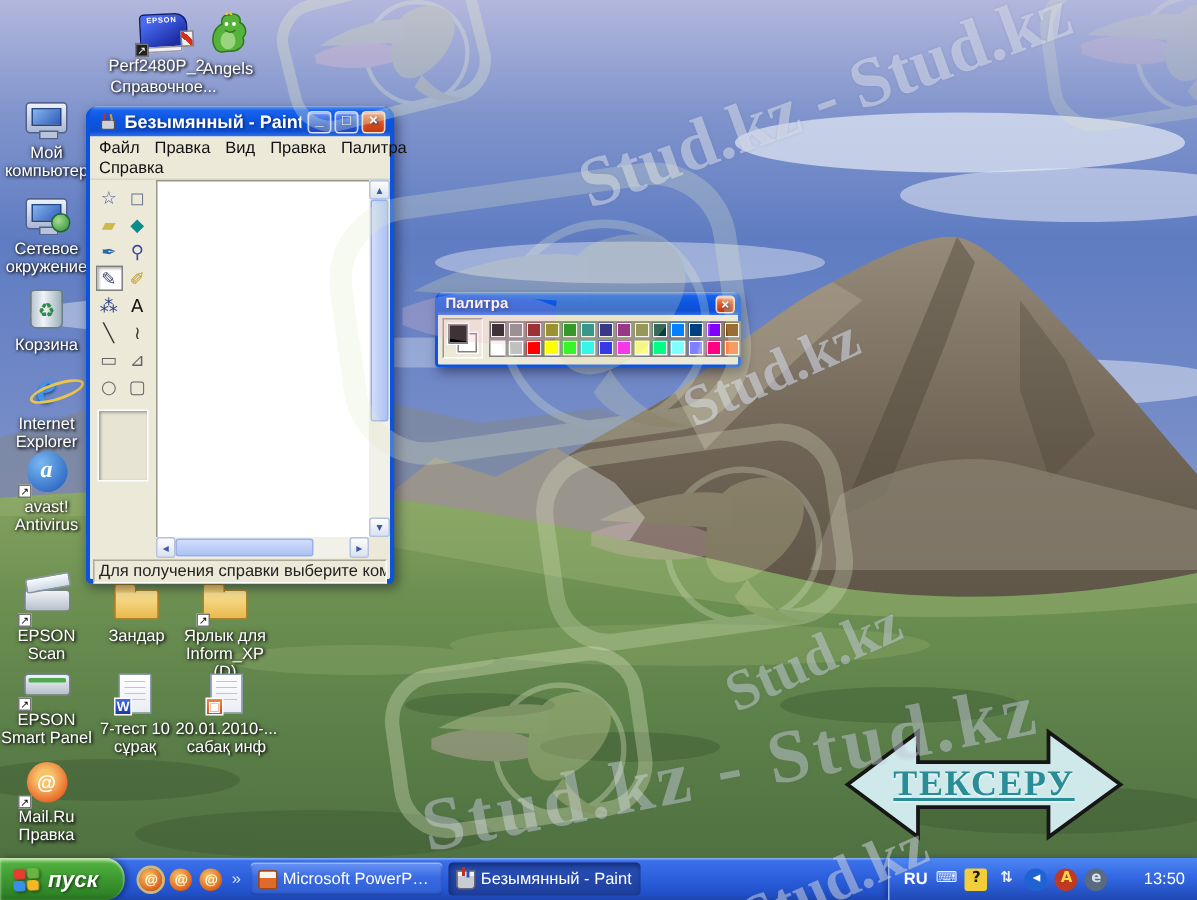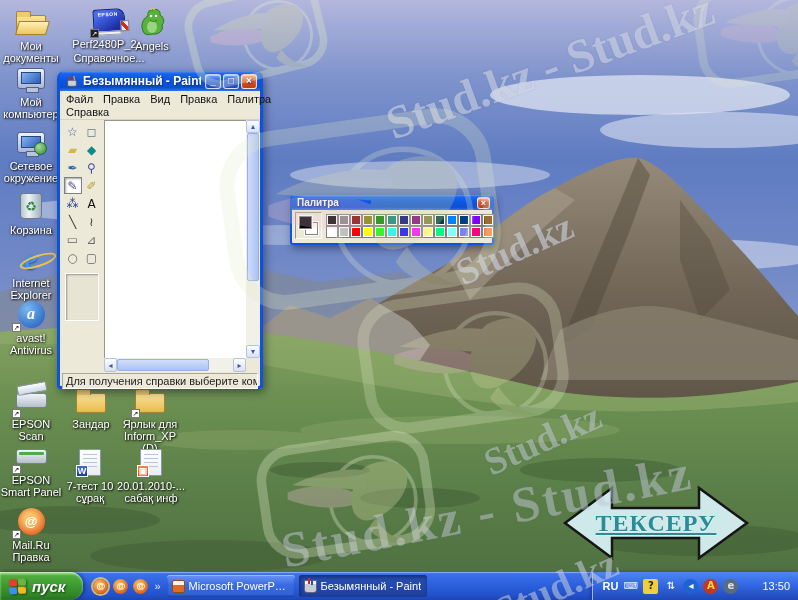--- a/index.html
+++ b/index.html
@@ -189,26 +189,20 @@
         <ellipse cx="600" cy="470" rx="80" ry="12"></ellipse>
       <ellipse cx="700" cy="540" rx="110" ry="16"></ellipse>
         <ellipse cx="320" cy="470" rx="50" ry="8"></ellipse>
     </g>
     <g fill="#8ba86a" opacity=".4">
       <ellipse cx="460" cy="430" rx="160" ry="14"></ellipse>
         <ellipse cx="240" cy="440" rx="90" ry="10"></ellipse>
     </g>
   </svg>
 
-  <div class="desk-icon" style="left:0;top:6px;width:62px">
-    <span class="art">
-        <span class="folder open"></span>
-      </span>
-    <span class="lbl">Мои документы</span>
-  </div>
   <div class="desk-icon" style="left:0;top:126px;width:62px">
     <span class="art">
         <span class="monitor">
           <span class="scr"></span>
           <span class="globebadge"></span>
         </span>
       </span>
     <span class="lbl">Сетевое окружение</span>
   </div>
   <div class="desk-icon" style="left:0;top:62px;width:62px">

